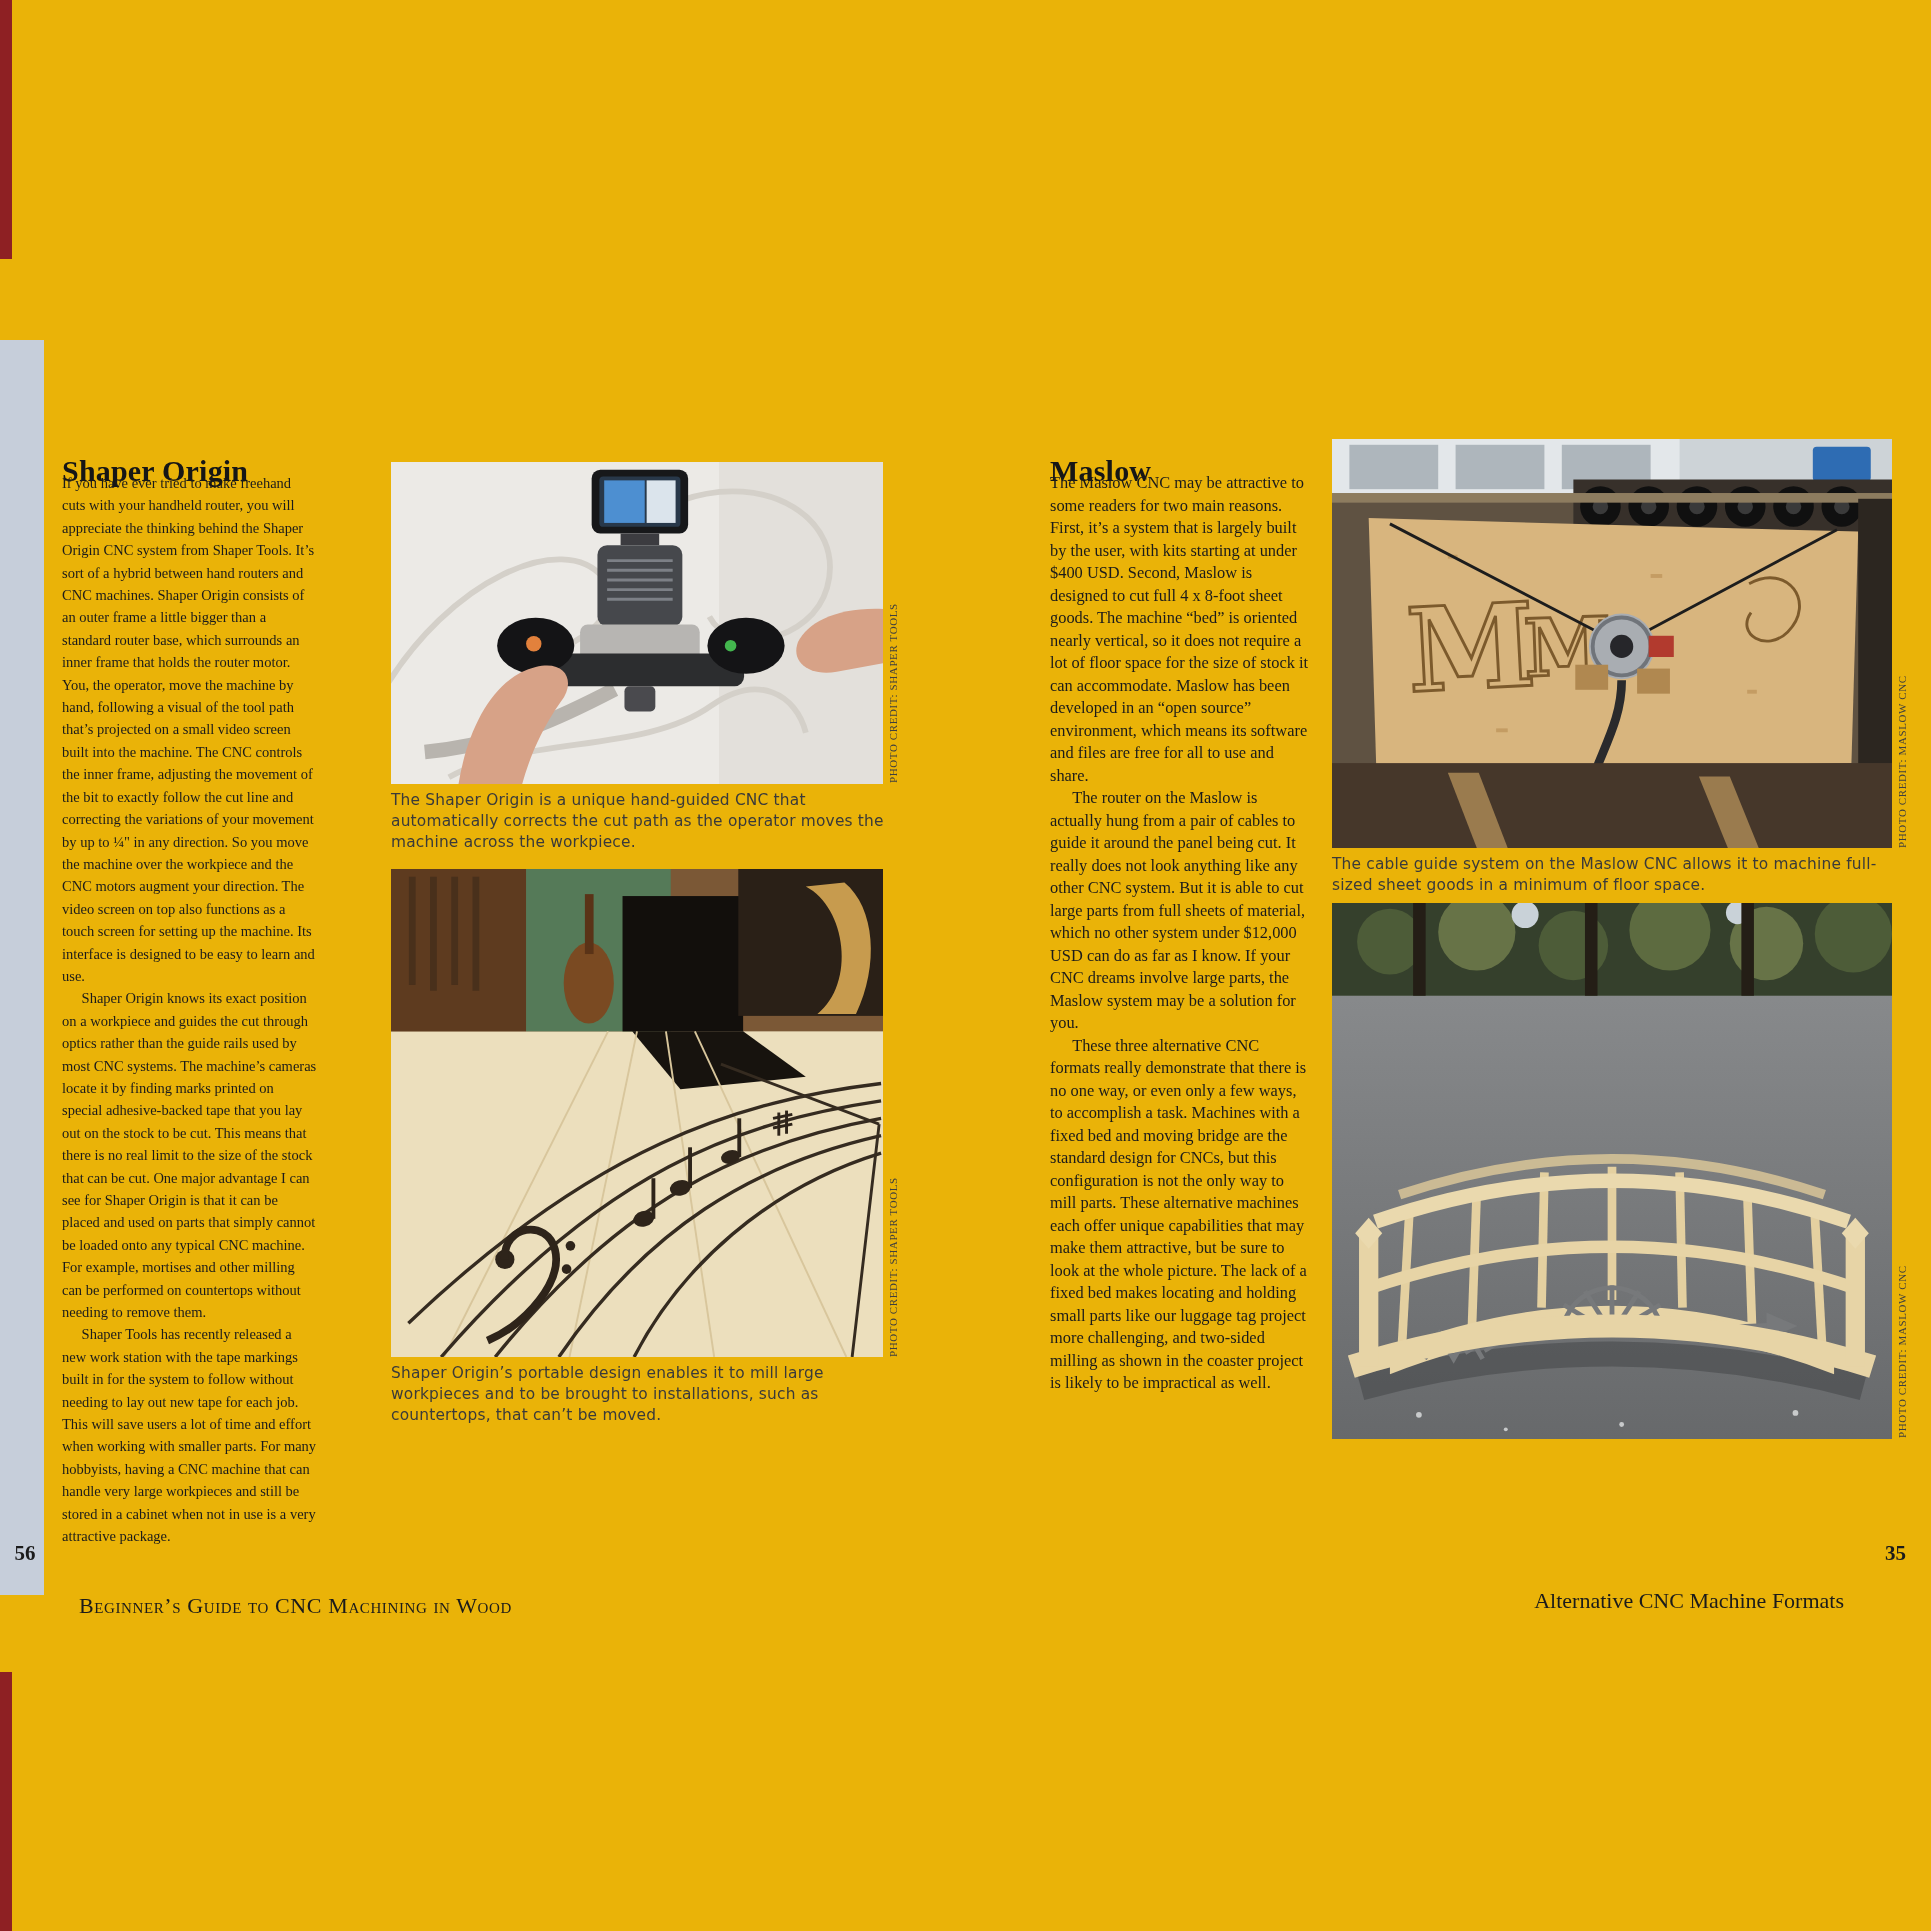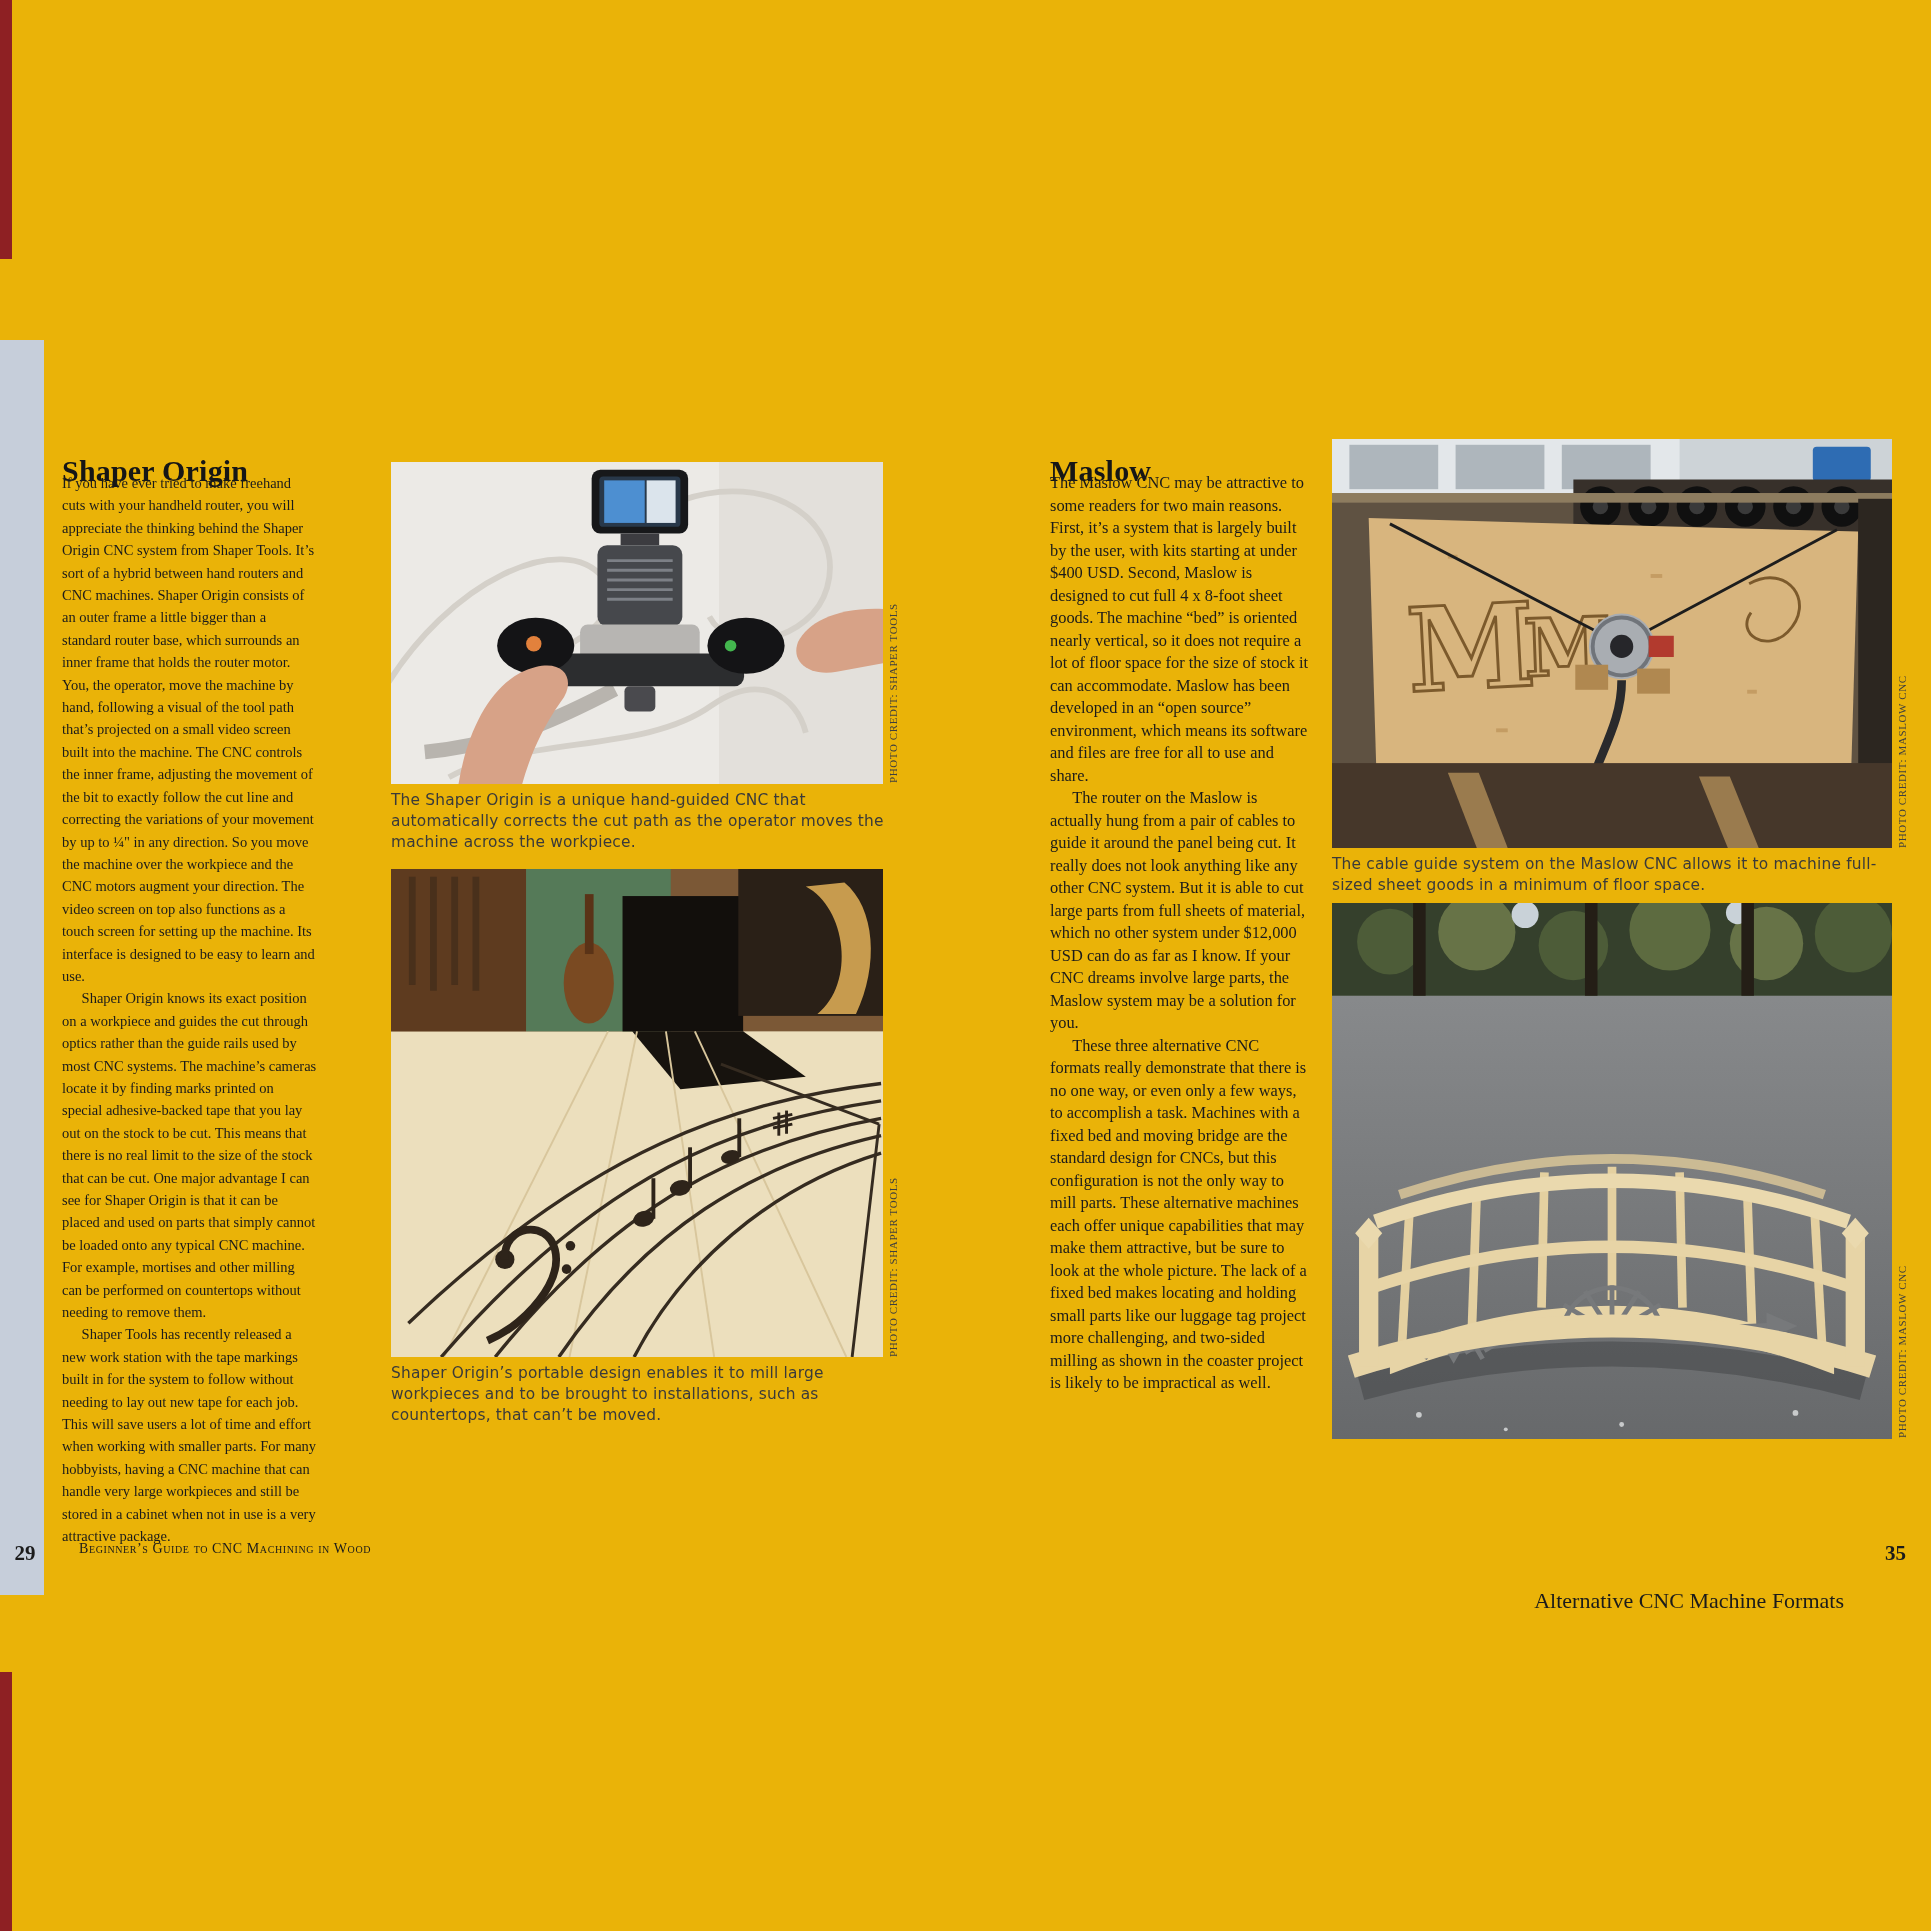--- a/index.html
+++ b/index.html
@@ -32,22 +32,22 @@
   .credit{position:absolute;width:16.4px;writing-mode:vertical-rl;transform:rotate(180deg);
           font-family:"Liberation Serif",serif;font-size:11px;letter-spacing:0.6px;color:#3f3f3f;
           white-space:nowrap;}
   #credit-shaper-top{left:887px;top:532px;height:251px;}
   #credit-shaper-bottom{left:887px;top:1106px;height:251px;}
   #credit-maslow-top{left:1896px;top:607px;height:241px;}
   #credit-maslow-bottom{left:1896px;top:1197px;height:241px;}
   .footer-num{position:absolute;top:1541px;font-size:21px;font-weight:700;color:#1b1b1b;}
   #footer-num-left{left:0;width:50px;text-align:center;}
   #footer-num-right{left:1885px;width:39px;text-align:left;}
-  #footer-book-title{position:absolute;left:79px;top:1541px;font-variant:small-caps;
-       font-size:14px;letter-spacing:0.6px;color:#1b1b1b;}
+  #footer-book-title{position:absolute;left:79px;top:1593px;font-variant:small-caps;
+       font-size:22px;letter-spacing:0.6px;color:#1b1b1b;}
   #footer-chapter-title{position:absolute;left:1352px;top:1588px;width:492px;text-align:right;
        font-size:22px;color:#1b1b1b;}
 </style>
 </head>
 <body>
 
 <div class="sheet">
 
   <div class="bleed top"></div>
   <div class="sidebar"></div>
@@ -147,21 +147,21 @@
         <line x1="402" y1="252" x2="402" y2="276"></line>
           <line x1="410" y1="250" x2="410" y2="274"></line>
         <line x1="396" y1="258" x2="416" y2="254"></line>
           <line x1="396" y1="268" x2="416" y2="264"></line>
       </g>
     </svg>
   </div>
   <div class="caption" id="caption-shaper-bottom">Shaper Origin’s portable design enables it to mill large workpieces and to be brought to installations, such as countertops, that can’t be moved.</div>
   <div class="credit" id="credit-shaper-bottom">PHOTO CREDIT: SHAPER TOOLS</div>
 
-  <div class="footer-num" id="footer-num-left">29</div>
+  <div class="footer-num" id="footer-num-left">56</div>
   <div id="footer-book-title">Beginner’s Guide to CNC Machining in Wood</div>
 
   <h2 class="heading" id="heading-right">Maslow</h2>
   <div class="body-text" id="body-right">
       <p>The Maslow CNC may be attractive to some readers for two main reasons. First, it’s a system that is largely built by the user, with kits starting at under $400 USD. Second, Maslow is designed to cut full 4 x 8-foot sheet goods. The machine “bed” is oriented nearly vertical, so it does not require a lot of floor space for the size of stock it can accommodate. Maslow has been developed in an “open source” environment, which means its software and files are free for all to use and share.</p>
       <p>The router on the Maslow is actually hung from a pair of cables to guide it around the panel being cut. It really does not look anything like any other CNC system. But it is able to cut large parts from full sheets of material, which no other system under $12,000 USD can do as far as I know. If your CNC dreams involve large parts, the Maslow system may be a solution for you.</p>
       <p>These three alternative CNC formats really demonstrate that there is no one way, or even only a few ways, to accomplish a task. Machines with a fixed bed and moving bridge are the standard design for CNCs, but this configuration is not the only way to mill parts. These alternative machines each offer unique capabilities that may make them attractive, but be sure to look at the whole picture. The lack of a fixed bed makes locating and holding small parts like our luggage tag project more challenging, and two-sided milling as shown in the coaster project is likely to be impractical as well.</p>
     </div>
 
   <div class="photo" id="photo-maslow-top">

